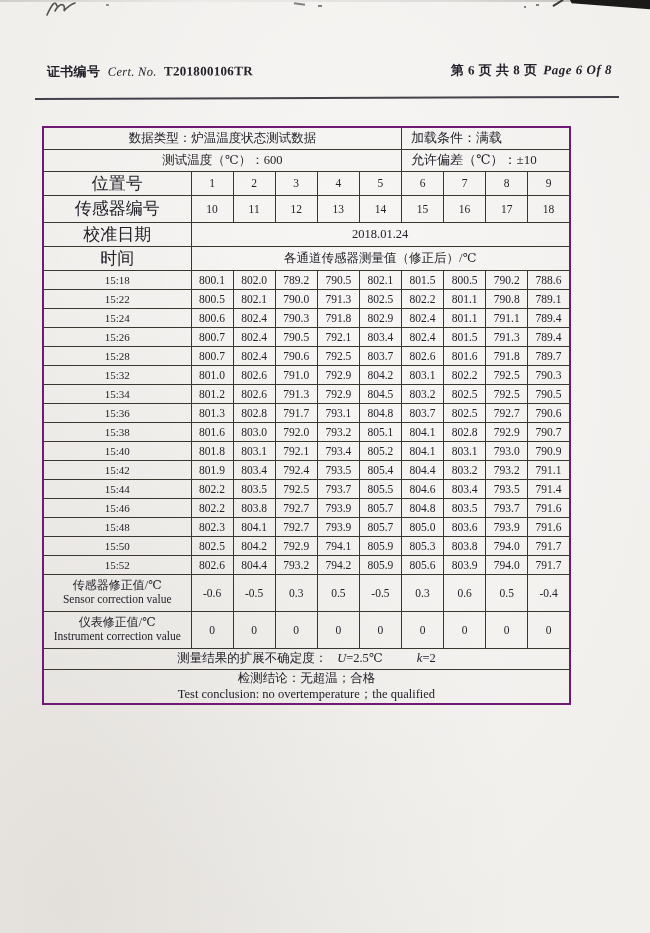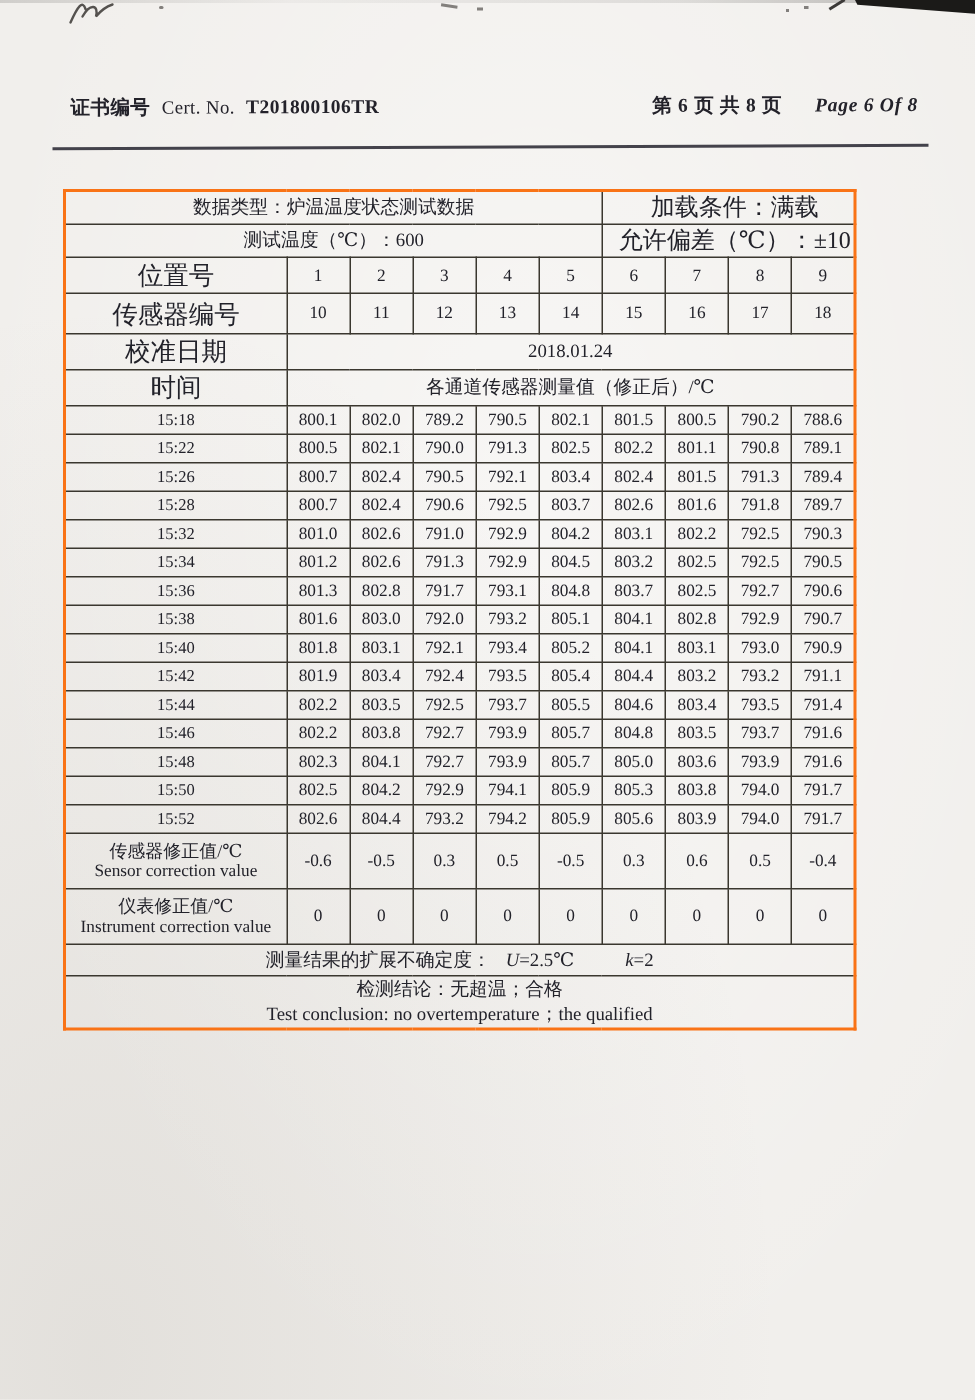--- a/index.html
+++ b/index.html
@@ -27,49 +27,49 @@
     clip-path:polygon(0 0,100% 0,100% 92%,2% 32%);
   }
   #top-edge-shade{
     position:absolute;left:0;top:0;width:100%;height:2px;
     background:linear-gradient(90deg,rgba(60,58,55,.18),rgba(60,58,55,.04) 30%,rgba(60,58,55,.12) 70%,rgba(40,38,35,.3));
   }
 
   
   #page-header{position:absolute;left:47px;top:62px;width:565px;transform:rotate(-0.2deg)}
   .hdr-left{float:left;font-size:13px;font-weight:bold;letter-spacing:.3px}
-  .hdr-left .en{font-weight:normal;margin:0 4px;font-size:12.5px}
+  .hdr-left .en{font-style:italic;font-weight:normal;margin:0 4px;font-size:12.5px}
   .hdr-right{float:right;font-size:13px;font-weight:bold;letter-spacing:.5px}
-  .hdr-right .en{font-style:italic;margin-left:18px}
+  .hdr-right .en{font-style:italic;margin-left:2px}
   #header-divider{
     position:absolute;left:35px;top:97px;width:584px;height:2px;
     background:#34333d;opacity:.92;transform:rotate(-0.22deg);
   }
 
   
   #table-wrap{position:absolute;left:42px;top:126px}
-  table{border-collapse:collapse;table-layout:fixed;width:527px;border:2px solid #f97316;background:transparent}
+  table{border-collapse:collapse;table-layout:fixed;width:527px;border:2px solid #701a75;background:transparent}
   col.col-label{width:148px}
   col.col-num{width:42.1px}
   td,th{
     border:1px solid #3a372f;padding:0;margin:0;text-align:center;vertical-align:middle;
     font-weight:normal;white-space:nowrap;overflow:hidden;color:#22222a;
   }
   tr.meta{height:22px}
   tr.pos{height:22px}
   tr.sens{height:27px}
   tr.date{height:21px}
   tr.chan{height:20px}
   tr.data-row{height:19px}
   tr.corr{height:37px}
   tr.uncert{height:21px}
   tr.concl{height:20px}
 
   .meta-left{font-size:12.5px;text-align:center}
-  .meta-right{font-size:16px;text-align:center;padding-left:9px}
+  .meta-right{font-size:13px;text-align:left;padding-left:9px}
   .label-cell{font-size:17px}
   .num{font-size:11.5px}
   .time-cell{font-size:11px}
   .span-cell{font-size:12.5px}
   .corr-label .cn{font-size:12px;line-height:1.25;display:block}
   .corr-label .en{font-size:11.5px;line-height:1.15;display:block}
   .uncert-cell{font-size:12.5px}
   .uncert-cell i{font-family:"Liberation Serif",serif}
   .gap-sm{display:inline-block;width:10px}
   .gap-lg{display:inline-block;width:34px}
@@ -182,20 +182,32 @@
           <td class="num">802.1</td>
           <td class="num">790.0</td>
           <td class="num">791.3</td>
           <td class="num">802.5</td>
           <td class="num">802.2</td>
           <td class="num">801.1</td>
           <td class="num">790.8</td>
           <td class="num">789.1</td>
         </tr>
         <tr class="data-row">
+          <td class="time-cell">15:24</td>
+          <td class="num">800.6</td>
+          <td class="num">802.4</td>
+          <td class="num">790.3</td>
+          <td class="num">791.8</td>
+          <td class="num">802.9</td>
+          <td class="num">802.4</td>
+          <td class="num">801.1</td>
+          <td class="num">791.1</td>
+          <td class="num">789.4</td>
+        </tr>
+        <tr class="data-row">
           <td class="time-cell">15:26</td>
           <td class="num">800.7</td>
           <td class="num">802.4</td>
           <td class="num">790.5</td>
           <td class="num">792.1</td>
           <td class="num">803.4</td>
           <td class="num">802.4</td>
           <td class="num">801.5</td>
           <td class="num">791.3</td>
           <td class="num">789.4</td>

